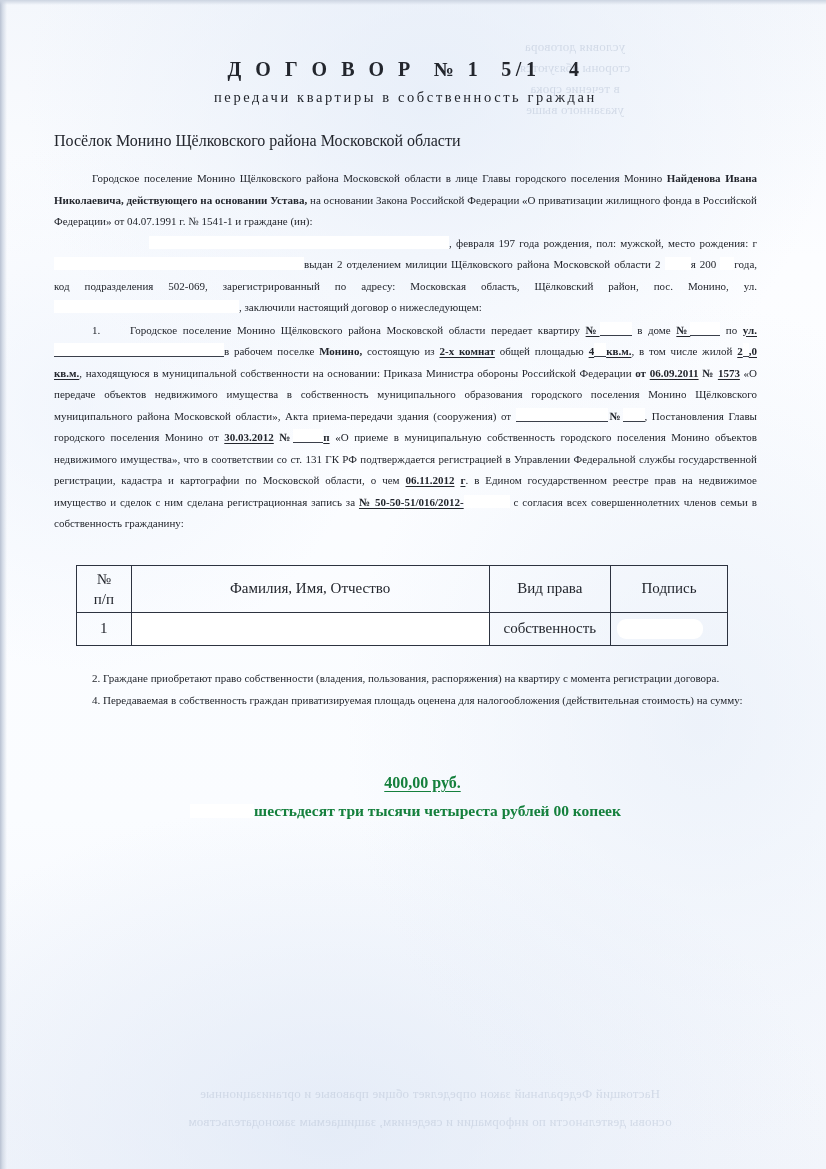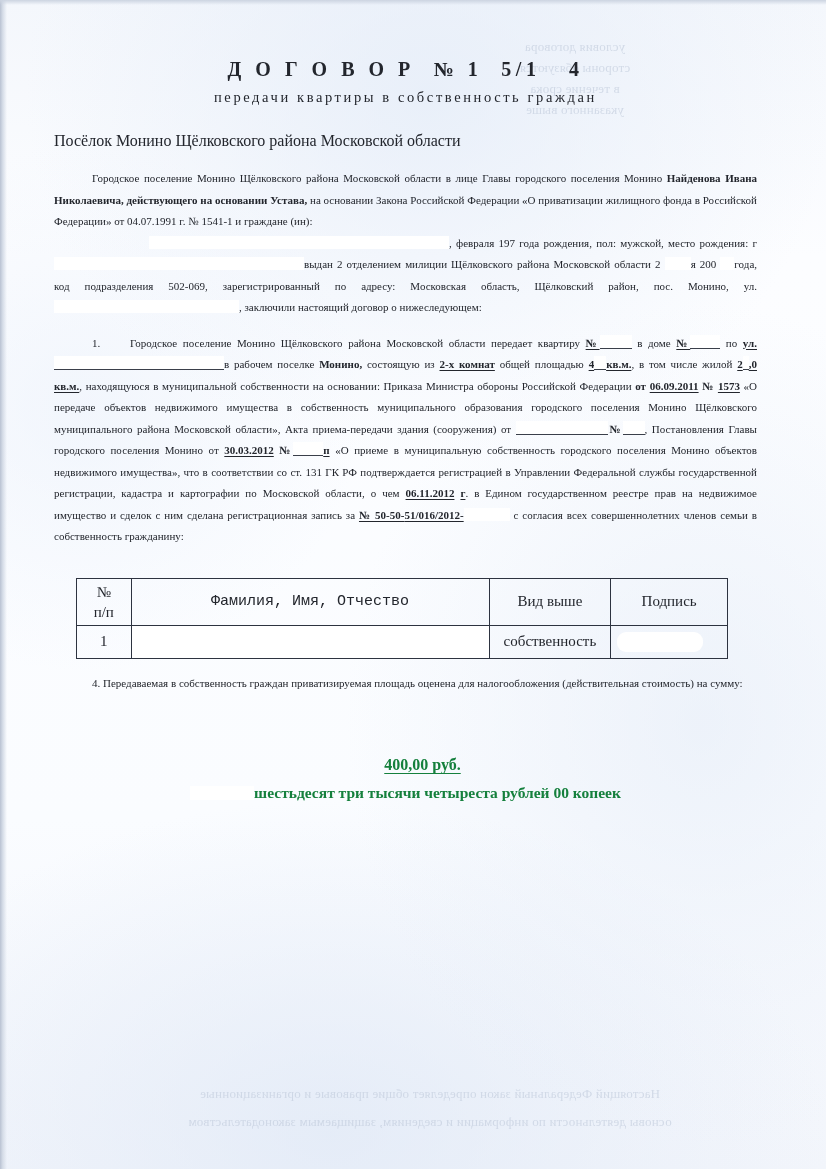--- a/index.html
+++ b/index.html
@@ -98,21 +98,21 @@
     font-size: 11px;
     line-height: 21.5px;
     text-align: justify;
     text-justify: inter-word;
     margin: 0;
     color: #23262d;
     hyphens: none;
   }
   p.first { margin-top: 18px; text-indent: 38px; }
   p.tight { margin-top: 0; }
-  p.num   { margin-top: 14px; text-indent: 38px; }
+  p.num   { margin-top: 1px; text-indent: 38px; }
 
   b { font-weight: bold; }
   .u  { text-decoration: underline; text-underline-offset: 2px; }
   .ub { font-weight: bold; text-decoration: underline; text-underline-offset: 2px; }
 
   
   .blank {
     display: inline-block;
     background: #ffffff;
     border-bottom: 0;
@@ -142,21 +142,21 @@
     background: transparent;
   }
   table.reg th, table.reg td {
     border: 1.4px solid #2d3340;
     padding: 3px 5px;
     font-weight: normal;
     text-align: center;
     vertical-align: middle;
   }
   th.c-np   { width: 46px;  line-height: 20px; }
-  th.c-fio  { width: 370px; font-family: Liberation Mono, monospace; }
+  th.c-fio  { width: 370px; }
   th.c-vid  { width: 112px; }
   th.c-sign { width: 110px; }
   tbody td  { height: 26px; }
   td.fio-cell { background: #ffffff; }
   td.sign-cell { position: relative; }
   .sign-mark {
     position: absolute;
     left: 14px;
     top: -6px;
     font-family: "Liberation Serif", serif;
@@ -248,38 +248,39 @@
 
     <div class="tbl-wrap">
       <table class="reg">
         <thead>
           <tr>
             <th class="c-np">
               <div>№</div>
               <div>п/п</div>
             </th>
             <th class="c-fio">Фамилия, Имя, Отчество</th>
-            <th class="c-vid">Вид выше</th>
+            <th class="c-vid">Вид права</th>
             <th class="c-sign">Подпись</th>
           </tr>
         </thead>
         <tbody>
           <tr>
             <td>1</td>
             <td class="fio-cell"></td>
             <td>собственность</td>
             <td class="sign-cell">
               <span class="sign-mark">⌁</span>
               <span class="sign-cover"></span>
             </td>
           </tr>
         </tbody>
       </table>
     </div>
 
+    <p class="body num" style="margin-top:22px;">2. Граждане приобретают право собственности (владения, пользования, распоряжения) на квартиру с момента регистрации договора.</p>
     <p class="body num">4. Передаваемая в собственность граждан приватизируемая площадь оценена для налогообложения (действительная стоимость) на сумму:</p>
 
     <div class="money">
       <div>
         <span class="amount">400,00 руб.</span>
       </div>
       <div class="words">
         <span class="words-blank"></span><span>шестьдесят три тысячи четыреста рублей 00 копеек</span>
       </div>
     </div>

